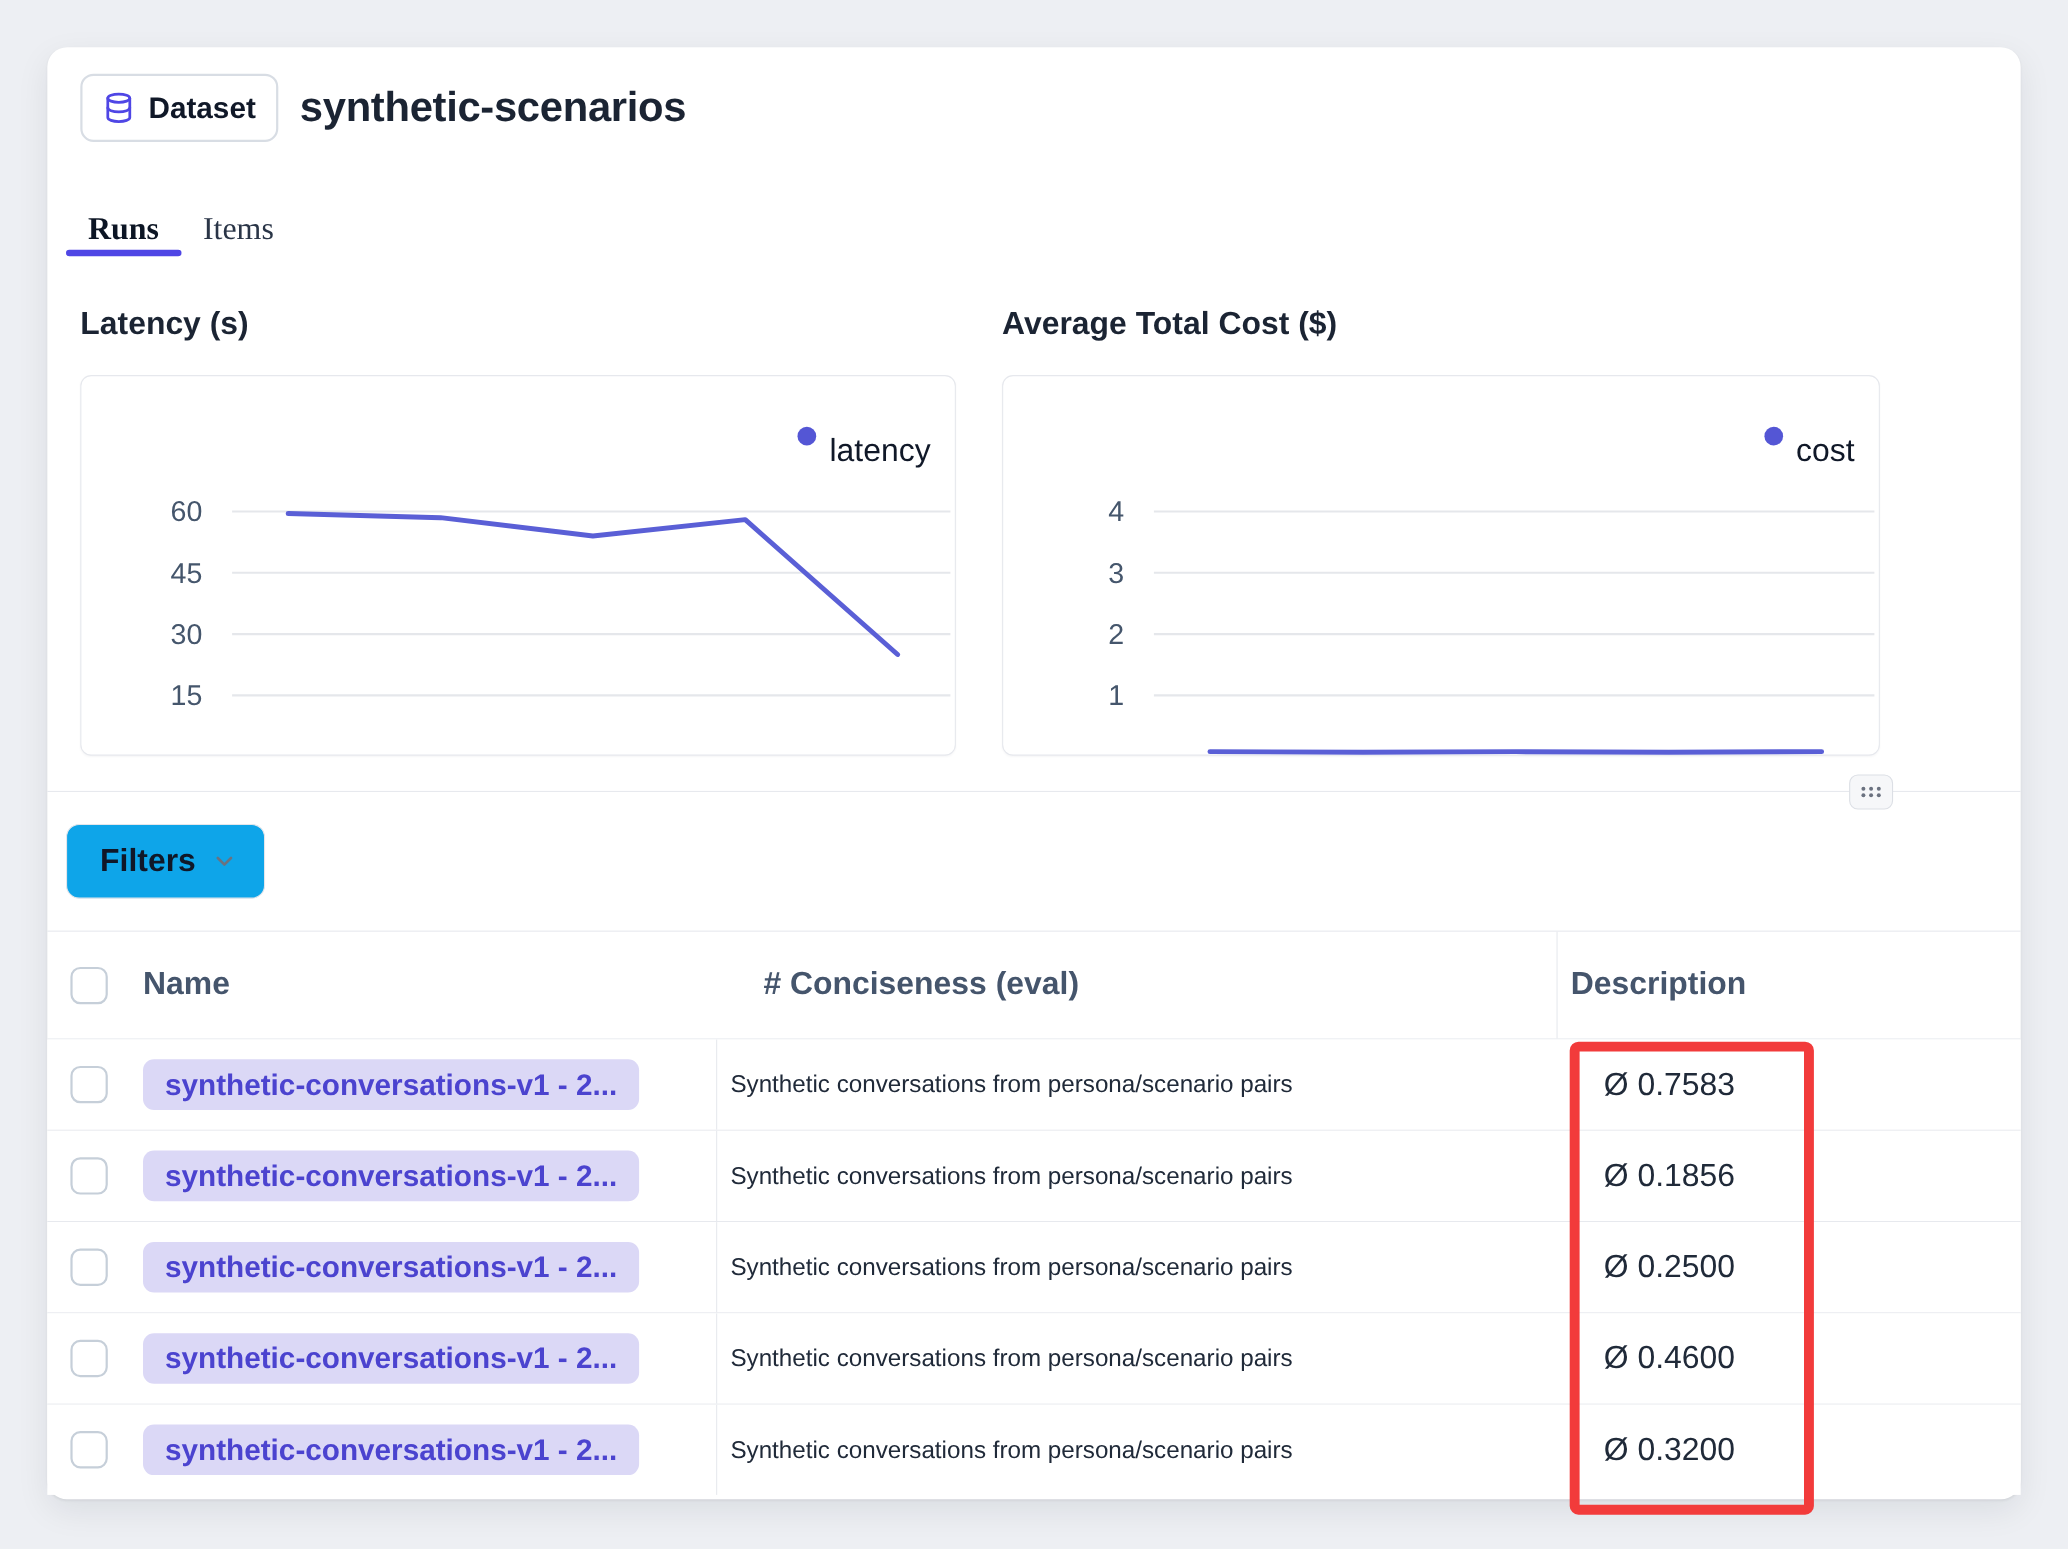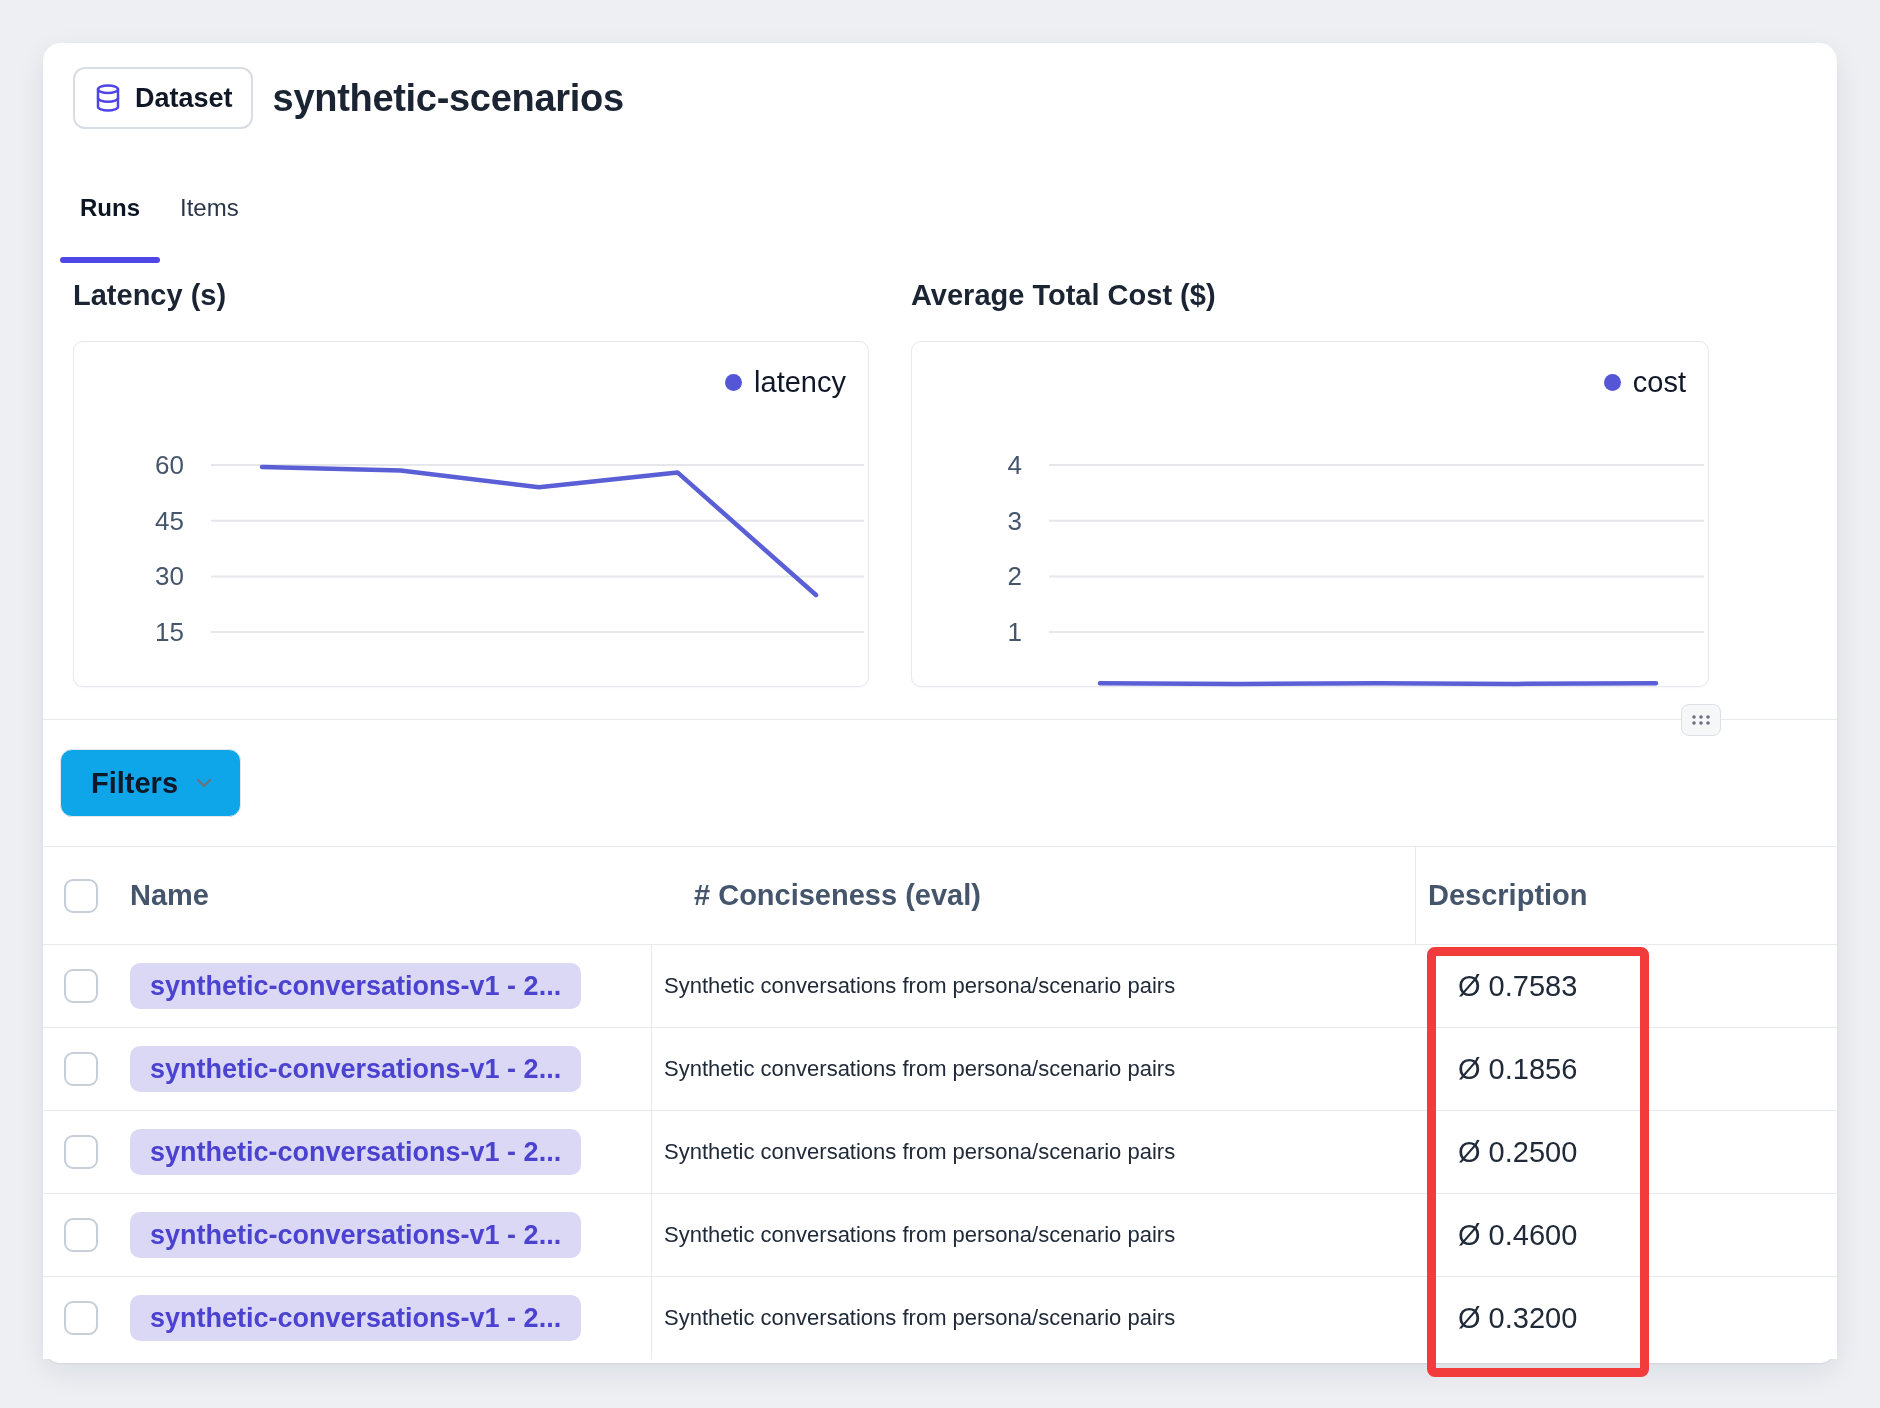--- a/index.html
+++ b/index.html
@@ -20,34 +20,34 @@
   .hdr{position:absolute; left:30px; top:24px; display:flex; align-items:center; gap:20px;}
   .badge{
     display:flex; align-items:center; gap:12px;
     height:58px; padding:0 18px;
     border:2px solid #d8dde4; border-radius:12px;
     font-size:27px; font-weight:700; color:#101828; background:#fff;
   }
   .page-title{font-size:38px; font-weight:700; color:#1b2433; letter-spacing:-.3px;}
   
   .tabs{position:absolute; left:17px; top:148px; display:flex;}
-  .tab{position:relative; padding:0 20px 32px; font-size:24px; line-height:34px; color:#2a3547; font-weight:500; cursor:pointer;}
+  .tab{position:relative; padding:0 20px 2px; font-size:29px; line-height:34px; color:#2a3547; font-weight:500; cursor:pointer;font-family:Liberation Serif, serif;}
   .tab.active{font-weight:700; color:#0c1524;}
   .tab.active::after{content:""; position:absolute; left:0; right:0; bottom:-6px; height:6px; background:#4f46e5; border-radius:4px;}
   
   .chart-title{position:absolute; top:236px; font-size:29px; font-weight:600; color:#1b2433;}
   #chart-title-0{left:30px;}
   #chart-title-1{left:868px;}
   .panel{position:absolute; top:298px; height:344px; background:#fff; border:1px solid #e6e8ed; border-radius:10px; box-shadow:0 1px 2px rgba(16,24,40,.04);}
   #panel-0{left:30px; width:794px;}
   #panel-1{left:868px; width:796px;}
   svg.plot{position:absolute; left:0; top:0; overflow:visible; display:block;}
   .legend{position:absolute; top:24px; right:22px; display:flex; align-items:center; gap:12px;}
   .legend-dot{width:17px; height:17px; border-radius:50%; background:#5456d5;}
-  .legend-label{font-size:29px; color:#101828; font-weight:500;}
+  .legend-label{font-size:29px; color:#101828; font-weight:500;margin-top:28px;}
   
   .chart-divider{position:absolute; left:0; right:0; top:676px; border-top:1px solid #e7e9ee;}
   .drag-handle{
     position:absolute; left:1638px; top:661px; width:38px; height:30px;
     background:#f6f7f9; border:1px solid #dcdfe5; border-radius:8px;
     display:flex; align-items:center; justify-content:center; z-index:3; cursor:grab;
   }
   
   .filters-btn{
     position:absolute; left:17px; top:706px; height:66px;

